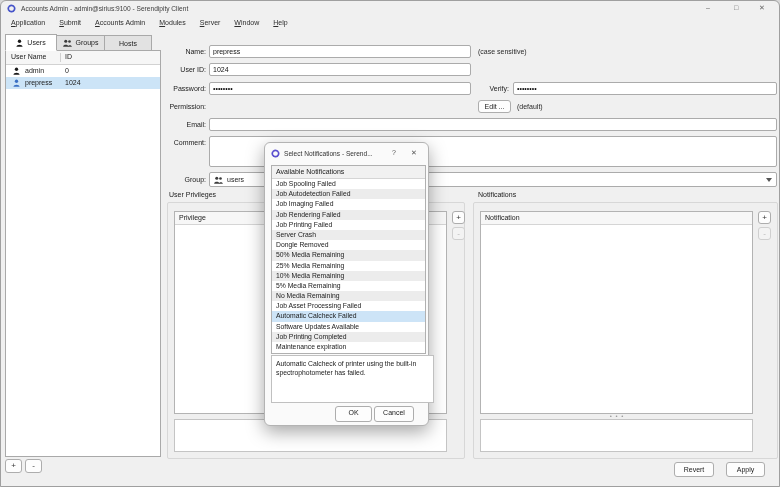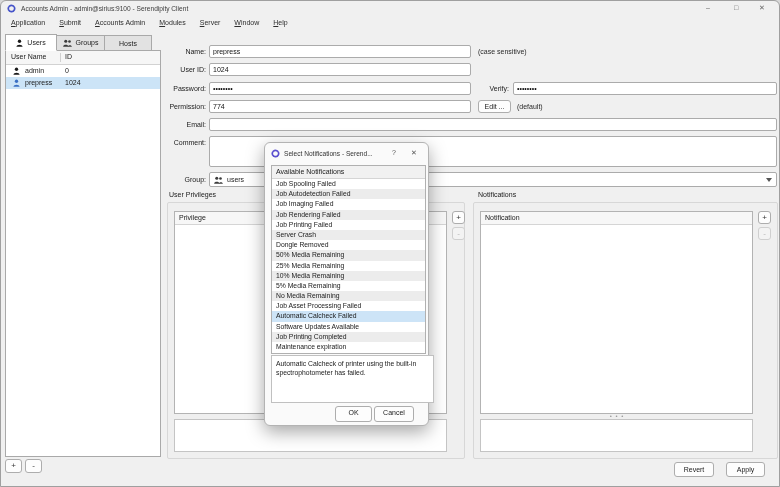--- a/index.html
+++ b/index.html
@@ -166,21 +166,20 @@
 
   <div class="abs lbl" style="left:120px;top:62px;width:85px">User ID:</div>
   <input class="abs txt" style="left: 208px; top: 62px; width: 262px;" value="1024">
 
   <div class="abs lbl" style="left:120px;top:81px;width:85px">Password:</div>
   <input class="abs txt" style="left: 208px; top: 81px; width: 262px;" value="••••••••">
   <div class="abs lbl" style="left:460px;top:81px;width:48px">Verify:</div>
   <input class="abs txt" style="left: 512px; top: 81px; width: 264px;" value="••••••••">
 
   <div class="abs lbl" style="left:120px;top:99px;width:85px">Permission:</div>
-  <input class="abs txt" style="left: 208px; top: 99px; width: 262px;" value="774">
   <div class="abs btn" style="left:477px;top:99px;width:33px;height:13px;line-height:11px">Edit ...</div>
   <div class="abs note" style="left:516px;top:99px">(default)</div>
 
   <div class="abs lbl" style="left:120px;top:117px;width:85px">Email:</div>
   <input class="abs txt" style="left: 208px; top: 117px; width: 568px;" value="">
 
   <div class="abs lbl" style="left:120px;top:135px;width:85px">Comment:</div>
   <textarea class="abs txt" style="left: 208px; top: 135px; width: 568px; height: 31px;"></textarea>
 
   <div class="abs lbl" style="left:120px;top:172px;width:85px">Group:</div>

